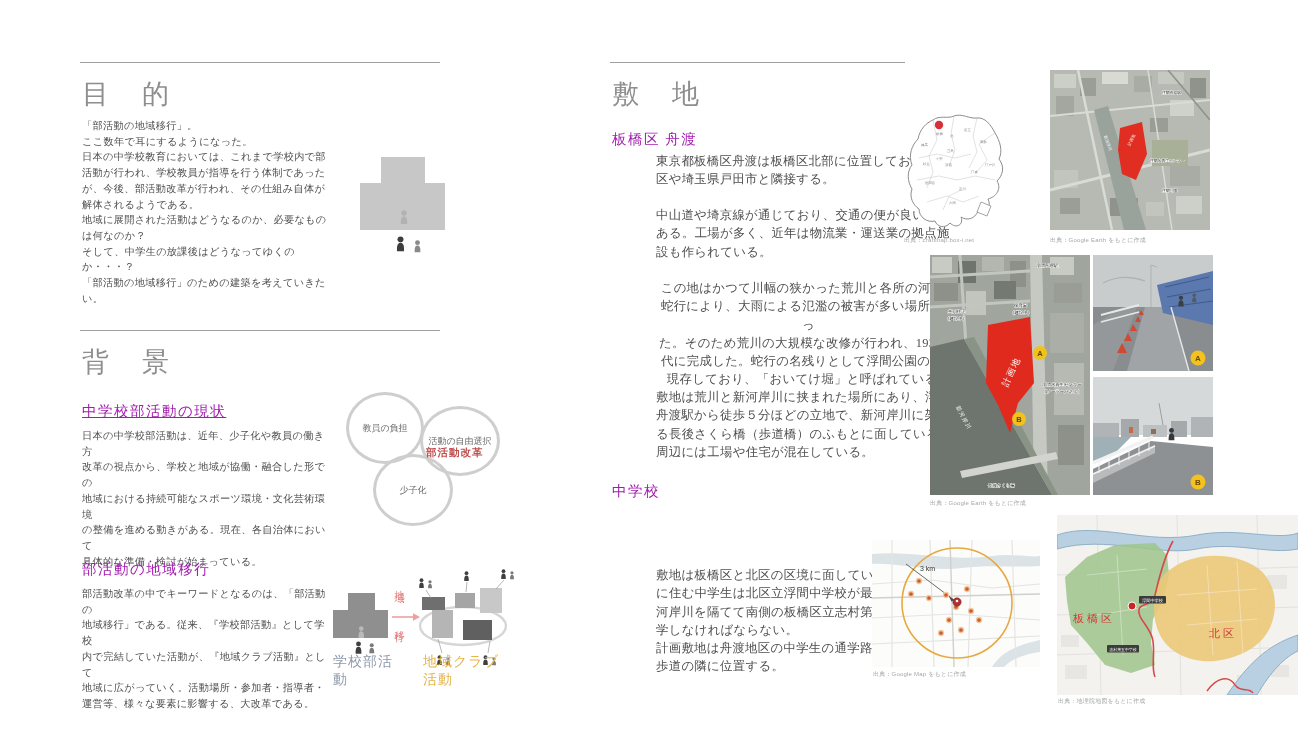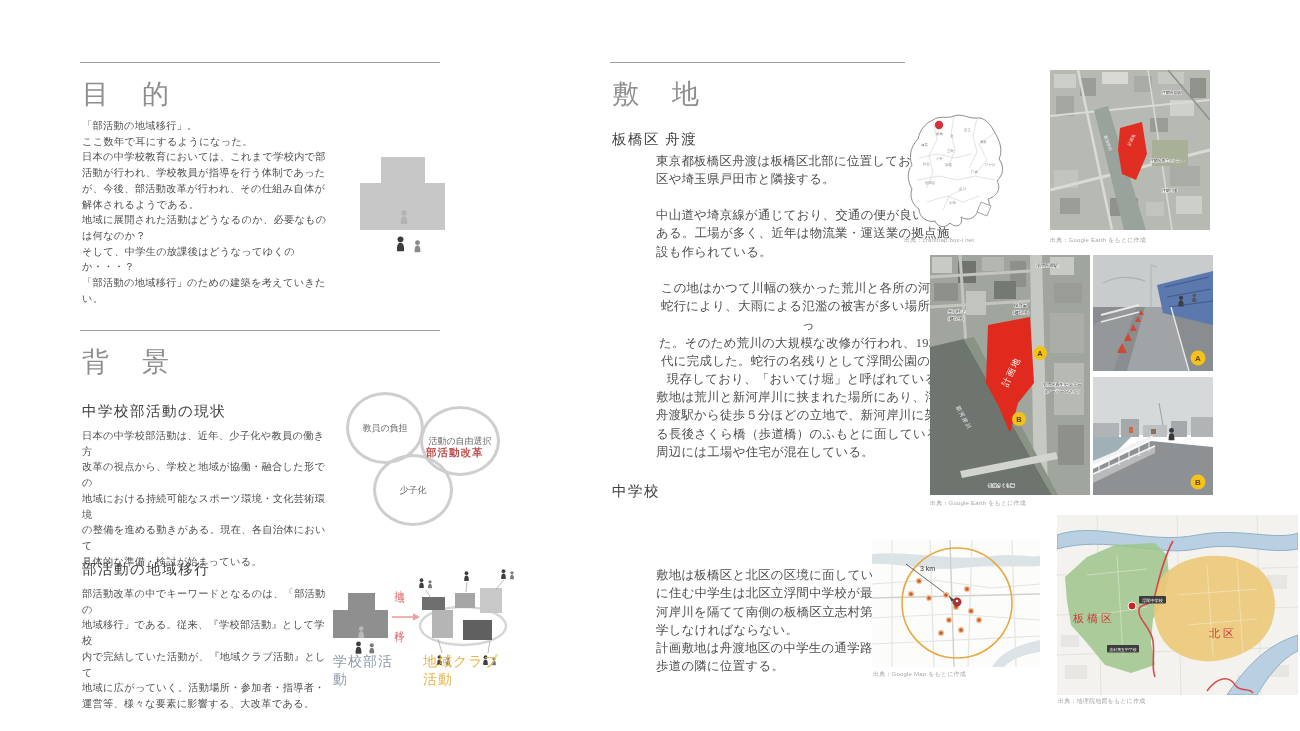--- a/index.html
+++ b/index.html
@@ -1,20 +1,20 @@
 <!DOCTYPE html>
 <html><head>
 <meta charset="utf-8">
 <style>
   html,body{margin:0;padding:0;background:#e8e8e8;}
   #board{position:relative;width:1300px;height:731px;background:#ffffff;overflow:hidden;
          font-family:"Liberation Serif","DejaVu Serif",serif;}
   .rule{position:absolute;height:1px;background:#9f9f9f;}
   .sec-title{position:absolute;font-size:27px;color:#8e8e8e;letter-spacing:3px;font-weight:400;}
-  .heading{position:absolute;font-size:14.5px;color:#404040;letter-spacing:1.5px;}
+  .heading{position:absolute;font-size:14.5px;color:#a21caf;letter-spacing:1.5px;}
   .body{position:absolute;font-size:10.2px;line-height:15.7px;color:#4e4e4e;white-space:pre-line;letter-spacing:0.3px;}
   .body-r{position:absolute;font-size:12.4px;line-height:18.3px;color:#4e4e4e;white-space:pre-line;letter-spacing:0.3px;margin-left:44px;}
   .caption{position:absolute;font-size:6px;color:#a4a8a6;font-family:"Liberation Sans","DejaVu Sans",sans-serif;letter-spacing:0.2px;}
   .venn-circle{position:absolute;border:3.5px solid #cecece;border-radius:50%;display:flex;align-items:center;justify-content:center;}
   .venn-label{font-size:9px;color:#6a6a6a;font-family:"Liberation Sans","DejaVu Sans",sans-serif;white-space:nowrap;}
   .venn-center{position:absolute;font-size:10.5px;color:#c05050;font-weight:bold;font-family:"Liberation Sans","DejaVu Sans",sans-serif;letter-spacing:1px;margin-left:44px;}
   .diag-label{position:absolute;font-size:14px;letter-spacing:1px;text-align:left;font-family:Liberation Serif, serif;}
   .vtext{position:absolute;writing-mode:vertical-rl;text-orientation:upright;font-size:10px;color:#e07878;letter-spacing:3px;font-family:"Liberation Sans","DejaVu Sans",sans-serif;}
   svg{position:absolute;display:block;}
   svg text{font-family:"Liberation Sans","DejaVu Sans",sans-serif;}
@@ -50,21 +50,21 @@
     <rect x="23" y="7" width="44" height="27" fill="#c7c7c7"></rect>
     <rect x="2" y="33" width="85" height="47" fill="#c7c7c7"></rect>
     <use href="#person" x="41" y="60" width="10" height="14" fill="#b2b2b2"></use>
     <use href="#person" x="37" y="86" width="11" height="15.5" fill="#3d3d3d"></use>
     <use href="#person" x="55" y="90" width="9" height="12.5" fill="#8a8a8a"></use>
   </svg>
 
   <div class="rule" style="left:80px;top:330px;width:360px;"></div>
   <div class="sec-title" style="left:82px;top:344px;">背　景</div>
 
-  <div class="heading" style="left:82px;top:402px;">中学校部活動の現状</div>
+  <div class="heading" style="left:82px;top:402px;text-decoration:underline;">中学校部活動の現状</div>
   <div class="body" style="left:82px;top:428px;width:252px;">日本の中学校部活動は、近年、少子化や教員の働き方
 改革の視点から、学校と地域が協働・融合した形での
 地域における持続可能なスポーツ環境・文化芸術環境
 の整備を進める動きがある。現在、各自治体において
 具体的な準備・検討が始まっている。</div>
 
   <div style="position:absolute;left:340px;top:388px;width:175px;height:140px;">
     <div class="venn-circle" style="left:6px;top:4px;width:72px;height:66px;">
       <span class="venn-label">教員の負担</span>
     </div>

